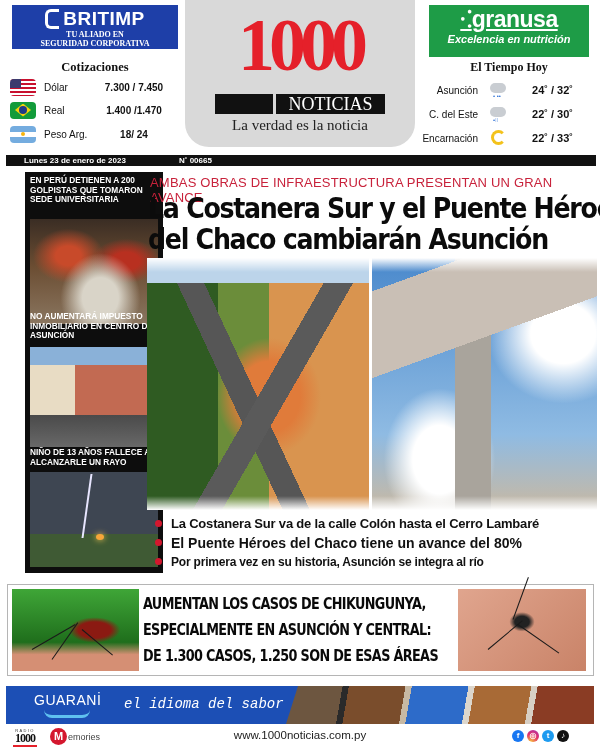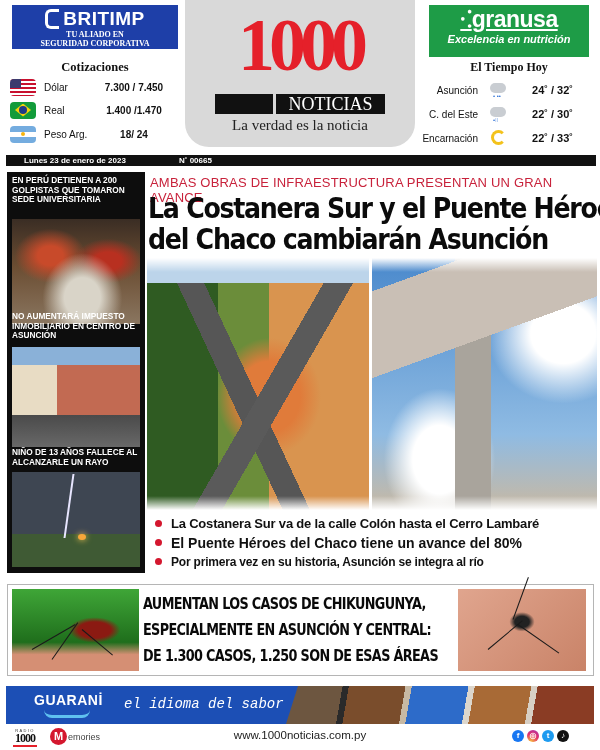--- a/index.html
+++ b/index.html
@@ -45,21 +45,21 @@
   .wx-icon .drops { position: absolute; left: 5px; top: 12px; font-size: 6px; color: #2a6fd6; line-height: 6px; }
   .wx-icon .sun { position: absolute; left: 3px; top: 1px; width: 15px; height: 15px; border-radius: 50%; border: 3px solid #f3c21b; border-right-color: transparent; }
   .wx-temp { flex: 1; text-align: center; font-weight: 700; font-size: 11px; }
 
   
   .datebar { left: 6px; top: 155px; width: 590px; height: 11px; background: #111; color: #fff; font-size: 8px; font-weight: 700; line-height: 11px; }
   .datebar .d { position: absolute; left: 18px; }
   .datebar .n { position: absolute; left: 173px; }
 
   
-  .sidebar { left: 7px; top: 172px; width: 138px; height: 401px; background: #0d0d0d; }
+  .sidebar { left: 25px; top: 172px; width: 138px; height: 401px; background: #0d0d0d; }
   .sb-head { position: absolute; left: 5px; color: #fff; font-weight: 700; font-size: 8.3px; line-height: 9.5px; width: 132px; }
   .sb-img { position: absolute; left: 5px; width: 128px; }
   .img-peru { top: 47px; height: 105px; background: radial-gradient(ellipse at 55% 75%, #d9d4c8 0 18%, transparent 40%), radial-gradient(ellipse at 30% 35%, #c84a2a 0 10%, transparent 28%), radial-gradient(ellipse at 75% 40%, #b83020 0 10%, transparent 25%), linear-gradient(#3a2d24, #6b4d32 45%, #8a7660); }
   .img-casas { top: 175px; height: 100px; background: linear-gradient(180deg, #8ab1d8 0 18%, transparent 18%), linear-gradient(90deg, #e8dcc4 0 35%, #c26a52 35% 100%); }
   .img-casas::after { content: ""; position: absolute; left: 0; bottom: 0; width: 100%; height: 32%; background: linear-gradient(#4a4a4a, #686868); }
   .img-rayo { top: 300px; height: 95px; background: linear-gradient(#3e4652 0 65%, #3f5a34 65% 100%); }
   .bolt { position: absolute; left: 56px; top: 2px; width: 14px; height: 64px; border-left: 2px solid #e8e6ff; transform: skewX(-8deg); }
   .bolt-glow { position: absolute; left: 66px; top: 62px; width: 8px; height: 6px; border-radius: 50%; background: #f7a63a; box-shadow: 0 0 6px #ffcc55; }
 
   
@@ -90,21 +90,21 @@
 
   
   .chik { left: 7px; top: 584px; width: 587px; height: 92px; border: 1px solid #b5b5b5; background: #fff; }
   .mosq1 { left: 12px; top: 589px; width: 127px; height: 82px; background: radial-gradient(ellipse at 65% 50%, #8b1a12 0 14%, transparent 22%), linear-gradient(#3fa637, #1f6e1c 65%, #d58f74 80%); overflow: hidden; }
   .mosq2 { left: 458px; top: 589px; width: 128px; height: 82px; background: radial-gradient(ellipse at 50% 40%, #222 0 8%, transparent 14%), linear-gradient(135deg, #e0a58e, #c98368); }
   .leg { position: absolute; height: 1px; background: #1a1a1a; transform-origin: left; }
   .chik-text { left: 143px; top: 591px; width: 315px; font-family: "DejaVu Sans", sans-serif; font-weight: 700; font-size: 16px; line-height: 26px; letter-spacing: -0.8px; transform: scaleX(0.80); transform-origin: left; white-space: nowrap; color: #0a0a0a; }
 
   
   .guarani { left: 6px; top: 686px; width: 588px; height: 38px; background: #1c4fb5; overflow: hidden; }
-  .guarani .logo { position: absolute; left: 28px; top: 6px; color: #fff; font-weight: 700; font-size: 14px; letter-spacing: 0.5px; }
+  .guarani .logo { position: absolute; left: 28px; top: 6px; color: #fff; font-weight: 400; font-size: 14px; letter-spacing: 0.5px; }
   .guarani .smile { position: absolute; left: 38px; top: 24px; width: 46px; height: 8px; border-bottom: 3px solid #5fc1f0; border-radius: 0 0 30px 30px; }
   .guarani .slogan { position: absolute; left: 118px; top: 10px; color: #fff; font-family: Liberation Mono, monospace; font-style: italic; font-size: 14px; }
   .guarani .products { position: absolute; left: 280px; top: 0; width: 308px; height: 38px; background: linear-gradient(100deg, #6d5640 0 18%, #2a2a2a 18% 20%, #7a4d2c 20% 38%, #c7b9a4 38% 40%, #2d6bc9 40% 58%, #dcd6cc 58% 60%, #a86a36 60% 78%, #d7cfc4 78% 80%, #8a3c24 80%); clip-path: polygon(12px 0, 100% 0, 100% 100%, 0 100%); }
 
   
   .radio-logo { left: 13px; top: 728px; width: 24px; height: 20px; text-align: center; }
   .radio-logo .r { font-size: 4px; letter-spacing: 1.4px; color: #333; }
   .radio-logo .num { font-family: "Liberation Serif", serif; font-weight: 700; font-size: 12px; line-height: 11px; color: #111; letter-spacing: -1px; }
   .radio-logo .bar { height: 2px; background: #e5202a; margin-top: 1px; }
   .memories { left: 50px; top: 728px; display: flex; align-items: center; }

